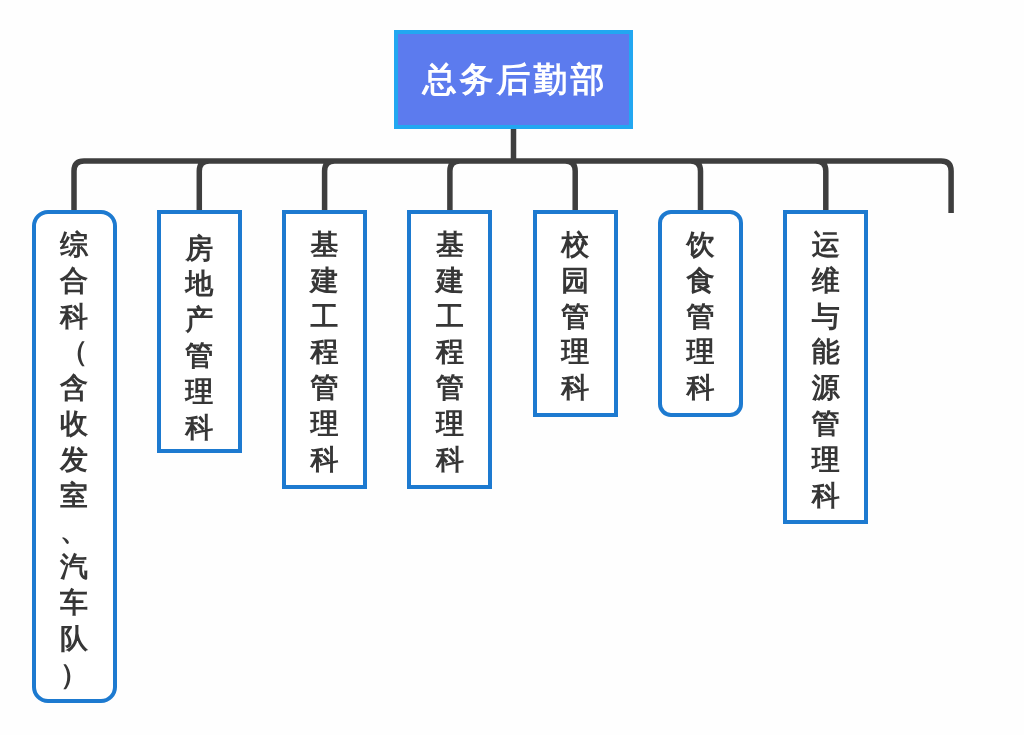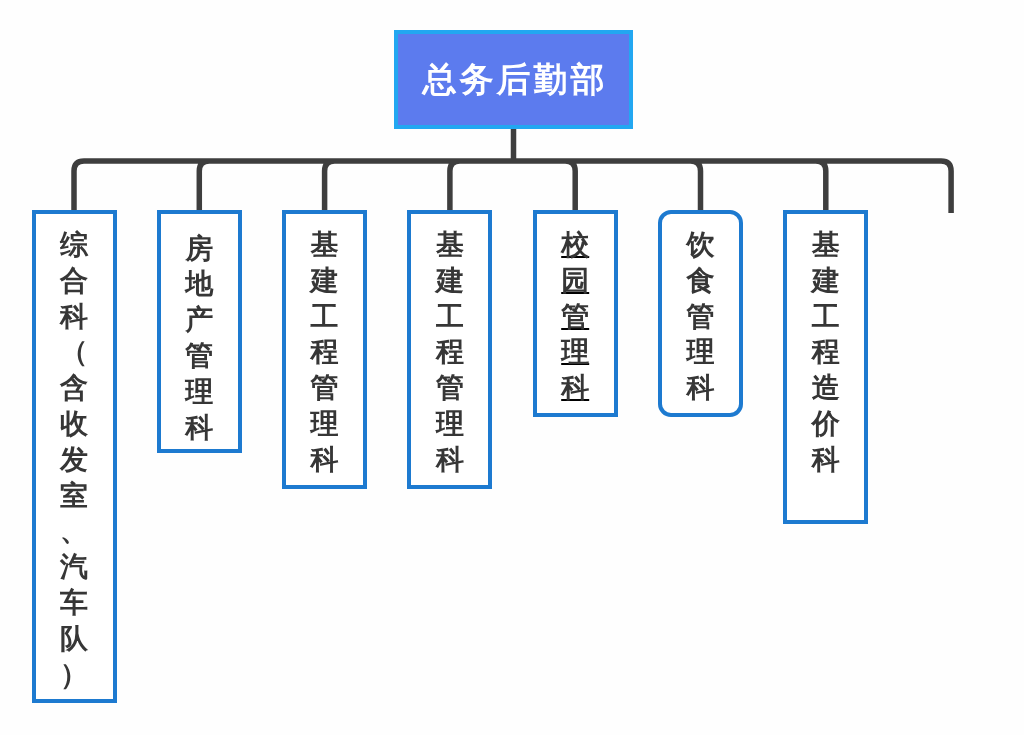--- a/index.html
+++ b/index.html
@@ -71,35 +71,35 @@
 <div class="canvas">
 
   <svg class="connectors" id="connectors" viewBox="0 0 1024 735" xmlns="http://www.w3.org/2000/svg">
       <path d="M 513.5 127 L 513.5 163.75 M 513.5 161 L 84 161 Q 74 161 74 171 L 74 213 M 513.5 161 L 209.3 161 Q 199.3 161 199.3 171 L 199.3 213 M 513.5 161 L 334.6 161 Q 324.6 161 324.6 171 L 324.6 213 M 513.5 161 L 459.9 161 Q 449.9 161 449.9 171 L 449.9 213 M 513.5 161 L 565.2 161 Q 575.2 161 575.2 171 L 575.2 213 M 513.5 161 L 690.5 161 Q 700.5 161 700.5 171 L 700.5 213 M 513.5 161 L 815.8 161 Q 825.8 161 825.8 171 L 825.8 213 M 513.5 161 L 941.1 161 Q 951.1 161 951.1 171 L 951.1 213" fill="none" stroke="#3e3e3e" stroke-width="5.5"></path>
     </svg>
 
   <div class="root-node">
     <span class="root-label">总务后勤部</span>
   </div>
 
-  <div class="org-child" style="left: 31.5px; top: 210px; height: 493px;">
+  <div class="org-child" style="left: 31.5px; top: 210px; height: 493px; border-radius: 16px;">
     <div class="vlabel">综合科（含收发室、汽车队）</div>
   </div>
   <div class="org-child" style="left: 156.8px; top: 210px; height: 243px; align-items: center;">
     <div class="vlabel">房地产管理科</div>
   </div>
   <div class="org-child" style="left: 282.1px; top: 210px; height: 279px;">
     <div class="vlabel">基建工程管理科</div>
   </div>
   <div class="org-child" style="left: 407.4px; top: 210px; height: 279px;">
     <div class="vlabel">基建工程管理科</div>
   </div>
-  <div class="org-child" style="left: 532.7px; top: 210px; height: 207px; text-decoration: underline;">
+  <div class="org-child" style="left: 532.7px; top: 210px; height: 207px;">
     <div class="vlabel">校园管理科</div>
   </div>
   <div class="org-child" style="left: 658px; top: 210px; height: 207px; border-radius: 13px;">
     <div class="vlabel">饮食管理科</div>
   </div>
   <div class="org-child" style="left: 783.3px; top: 210px; height: 314px;">
-    <div class="vlabel">基建工程造价科</div>
+    <div class="vlabel">运维与能源管理科</div>
   </div>
 
 </div>
 
 </body></html>

